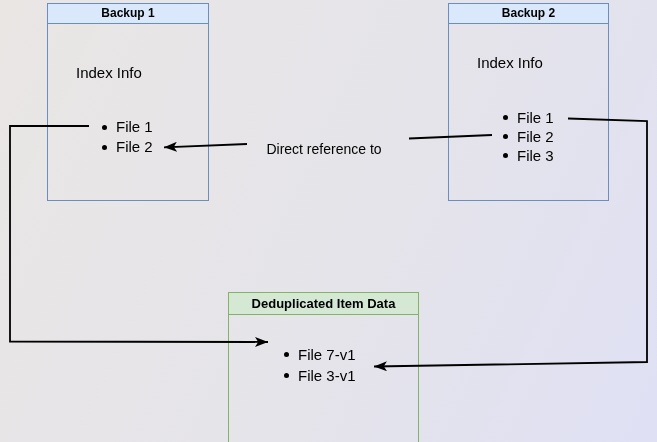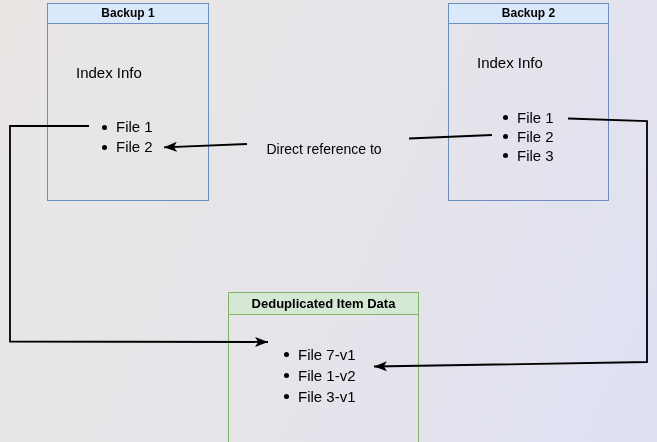--- a/index.html
+++ b/index.html
@@ -128,21 +128,20 @@
       <li>File 1</li>
       <li>File 2</li>
       <li>File 3</li>
     </ul>
   </div>
 
   <div class="node green-node" id="dedup">
     <div class="hdr">Deduplicated Item Data</div>
     <ul class="filelist">
       <li>File 7-v1</li>
-      <li>File 1-v2</li>
       <li>File 3-v1</li>
     </ul>
   </div>
 
   <div class="edge-label">
     <div>Direct reference to</div>
   </div>
 
   <svg class="edges" width="657" height="442" viewBox="0 0 657 442">
     <defs>

